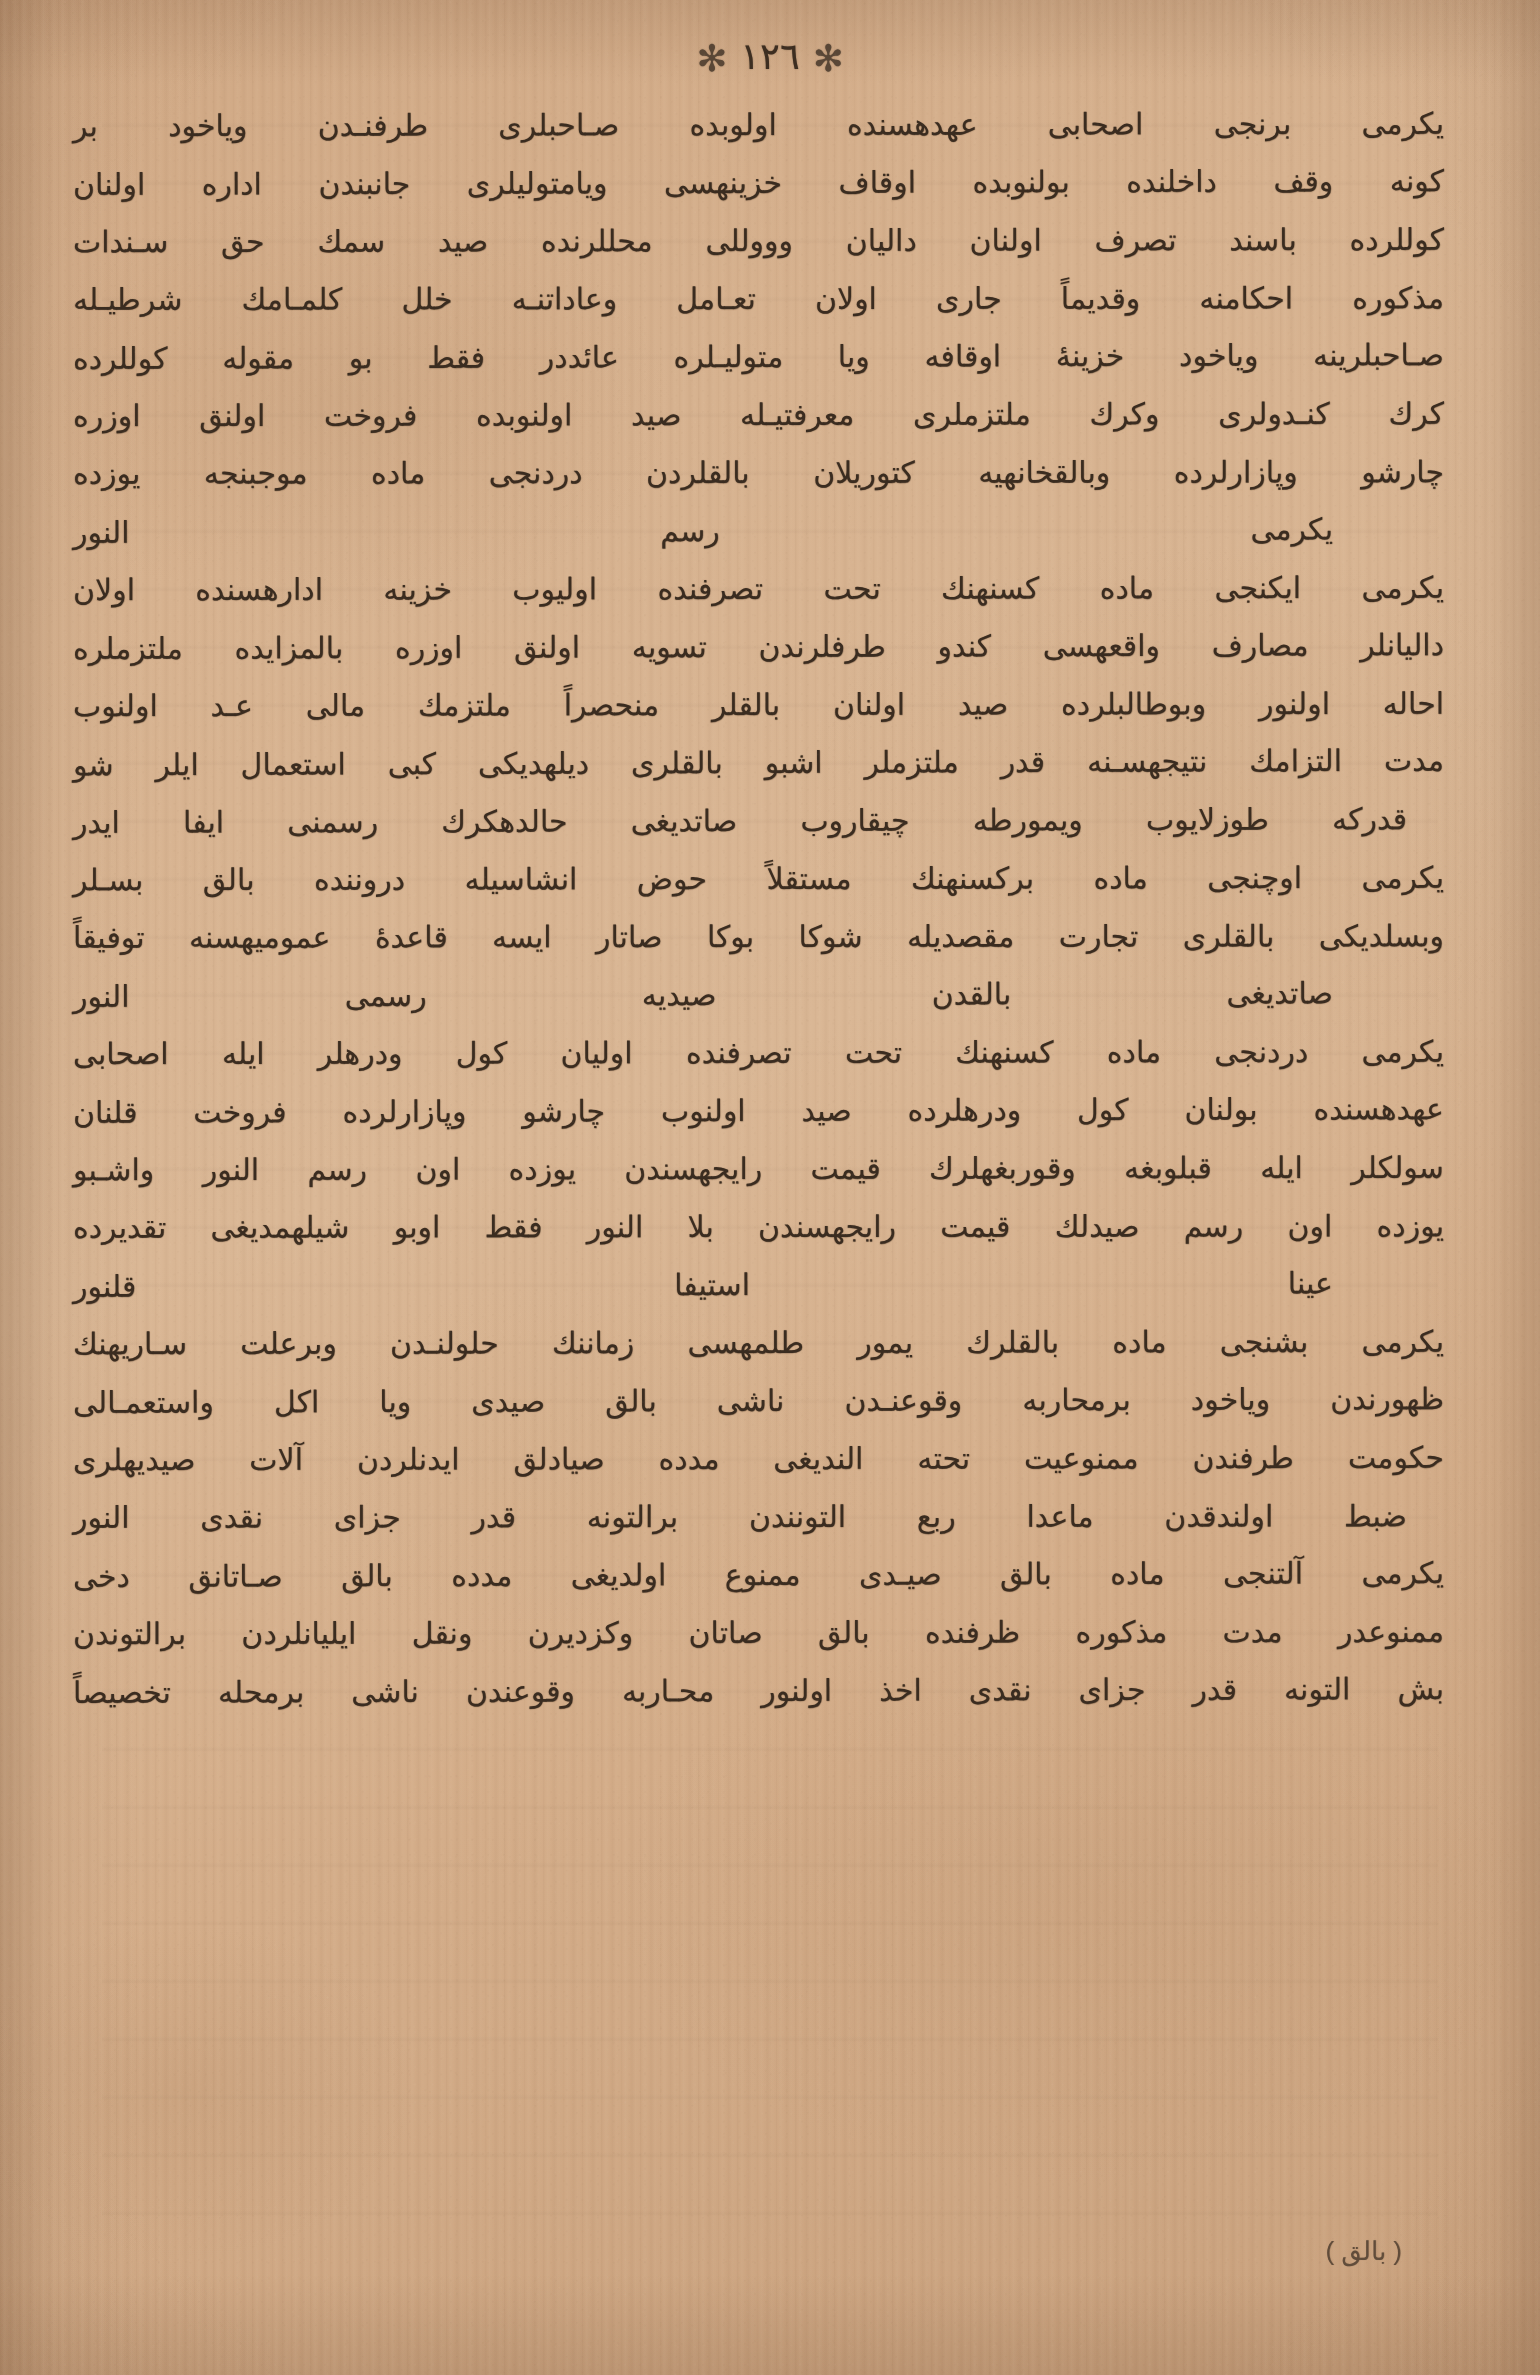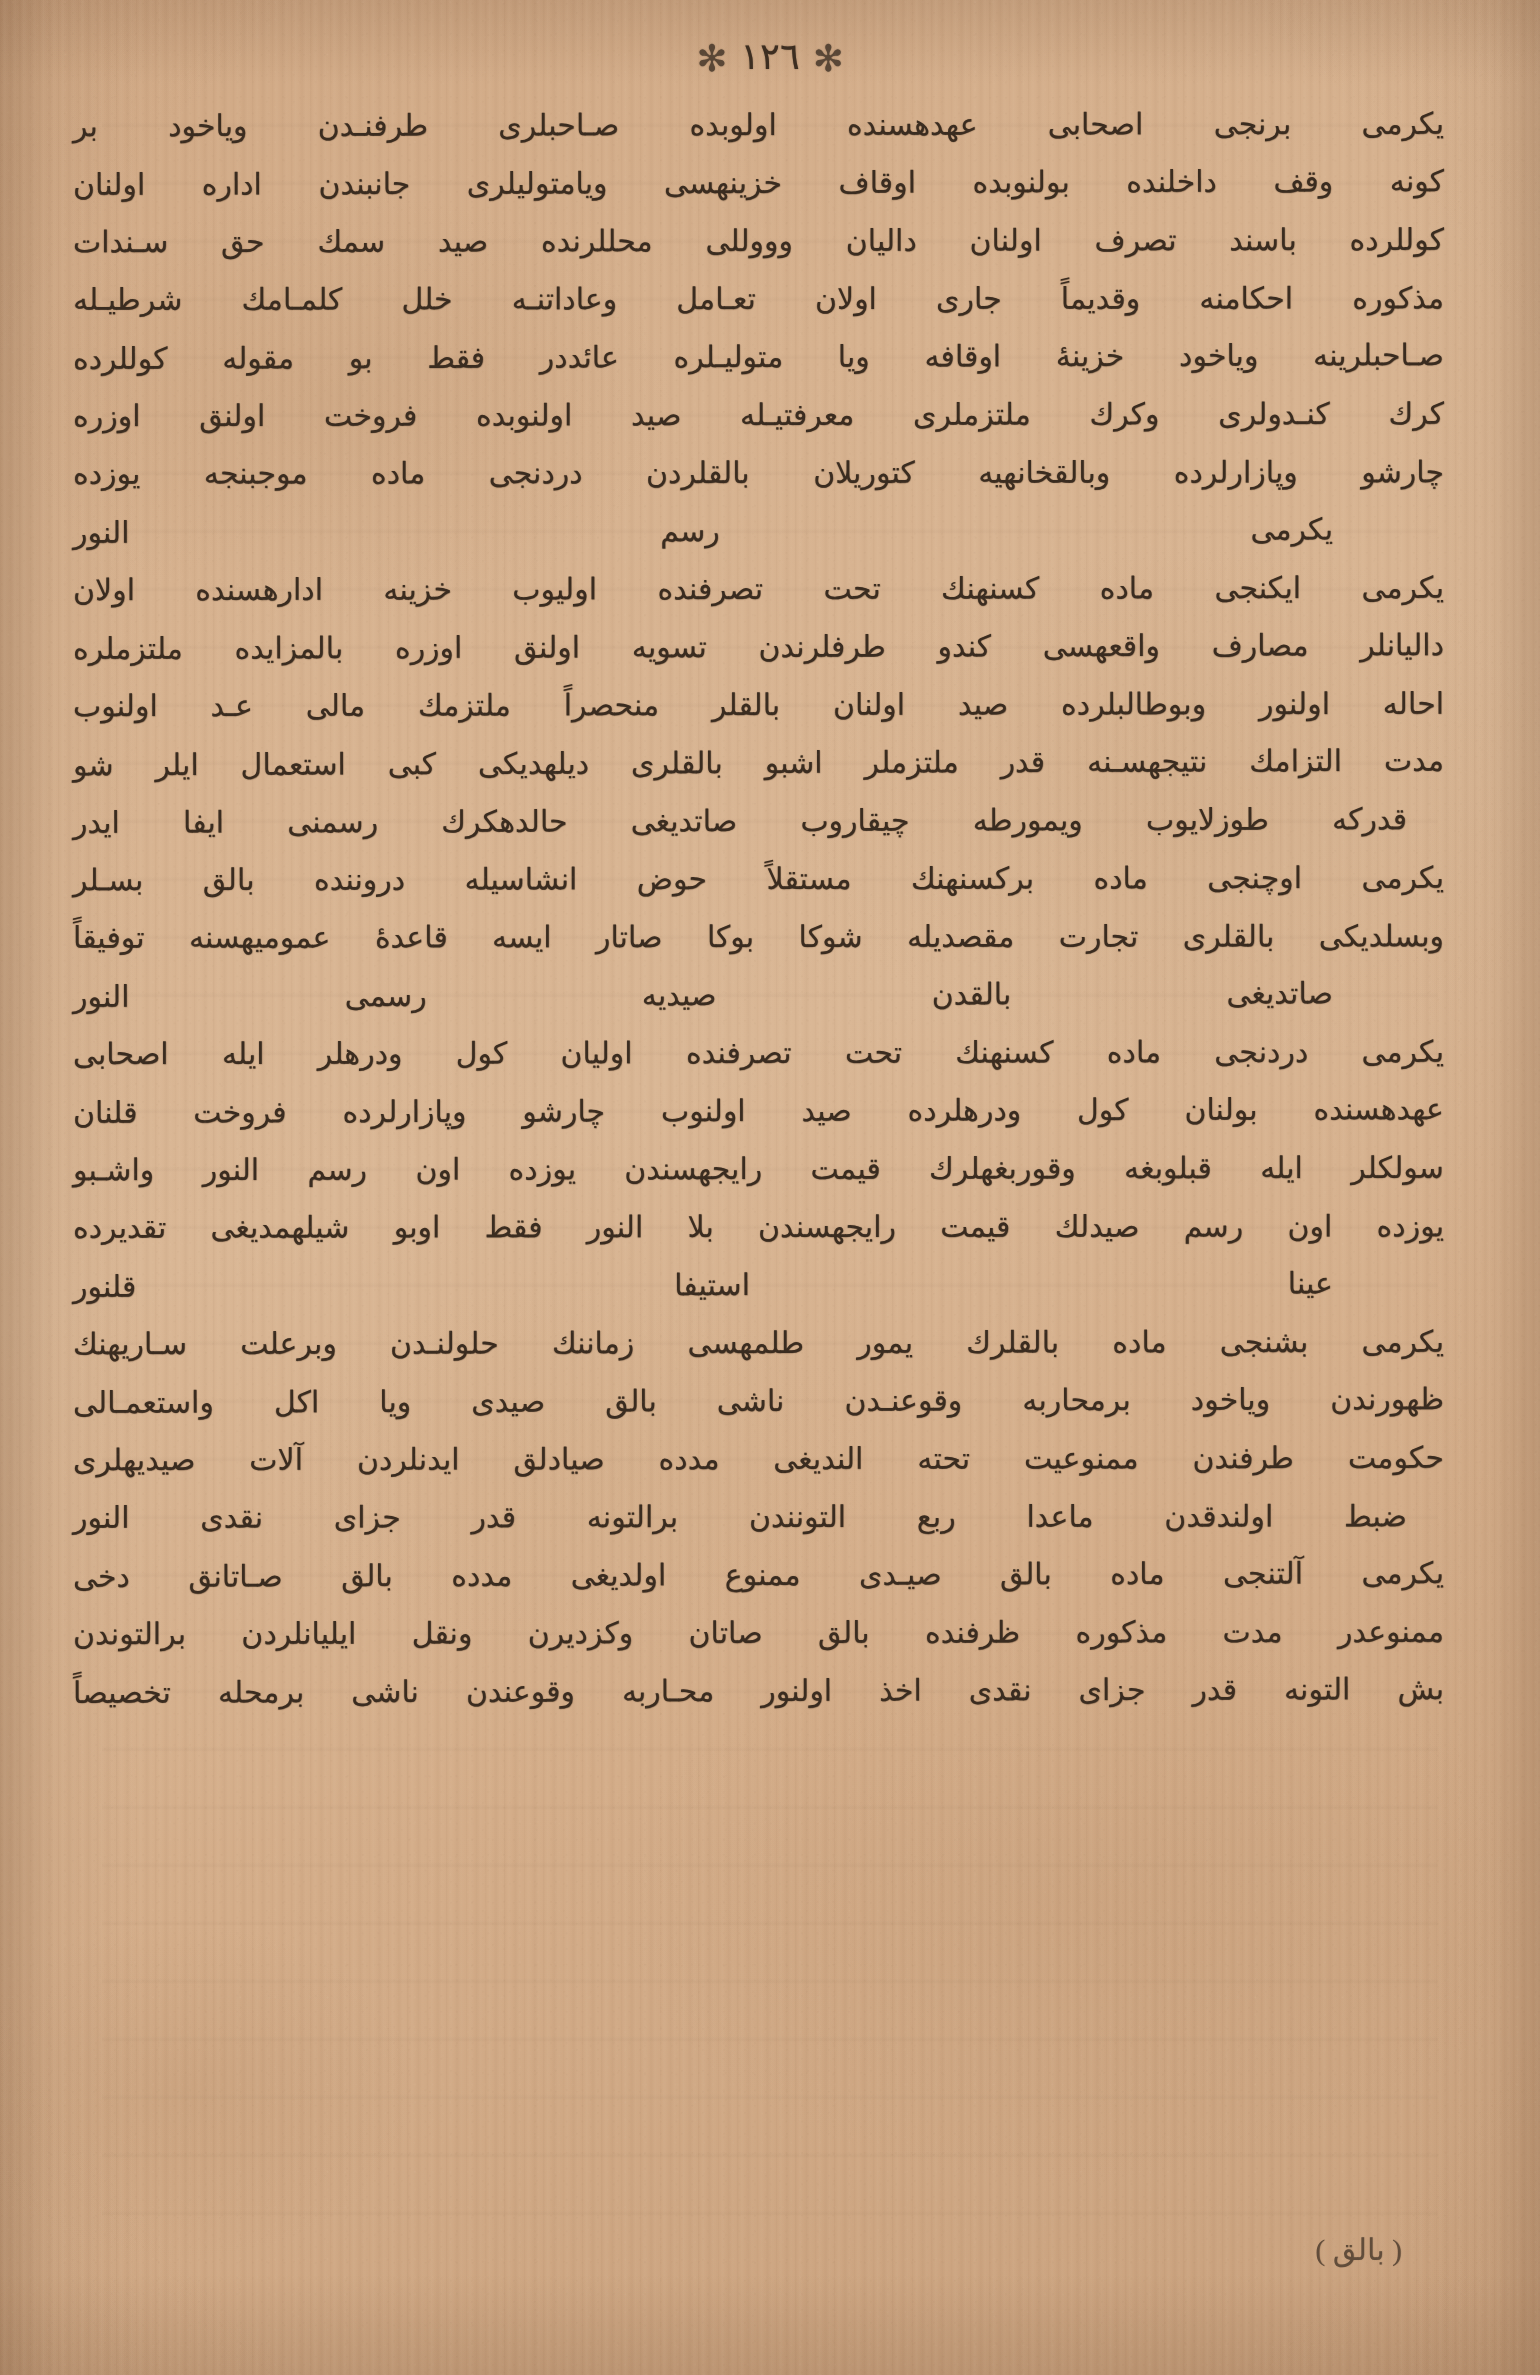--- a/index.html
+++ b/index.html
@@ -124,22 +124,22 @@
   .s1 { transform: rotate(-0.10deg); }
   .s2 { transform: rotate(-0.16deg); }
   .s3 { transform: rotate(-0.06deg); }
   .s4 { transform: rotate(-0.20deg); }
 
   
   .catchword {
     position: absolute;
     right: 138px;
     bottom: 109px;
-    font-family: Liberation Serif, serif;
-    font-size: 30px;
+    font-family: Liberation Sans, sans-serif;
+    font-size: 26px;
     color: #4a3a2c;
     opacity: 0.82;
     direction: rtl;
     text-shadow: 0.5px 0.4px 0.9px rgba(70,50,34,0.4);
   }
 
   
   .showthrough {
     position: absolute;
     inset: 0;

